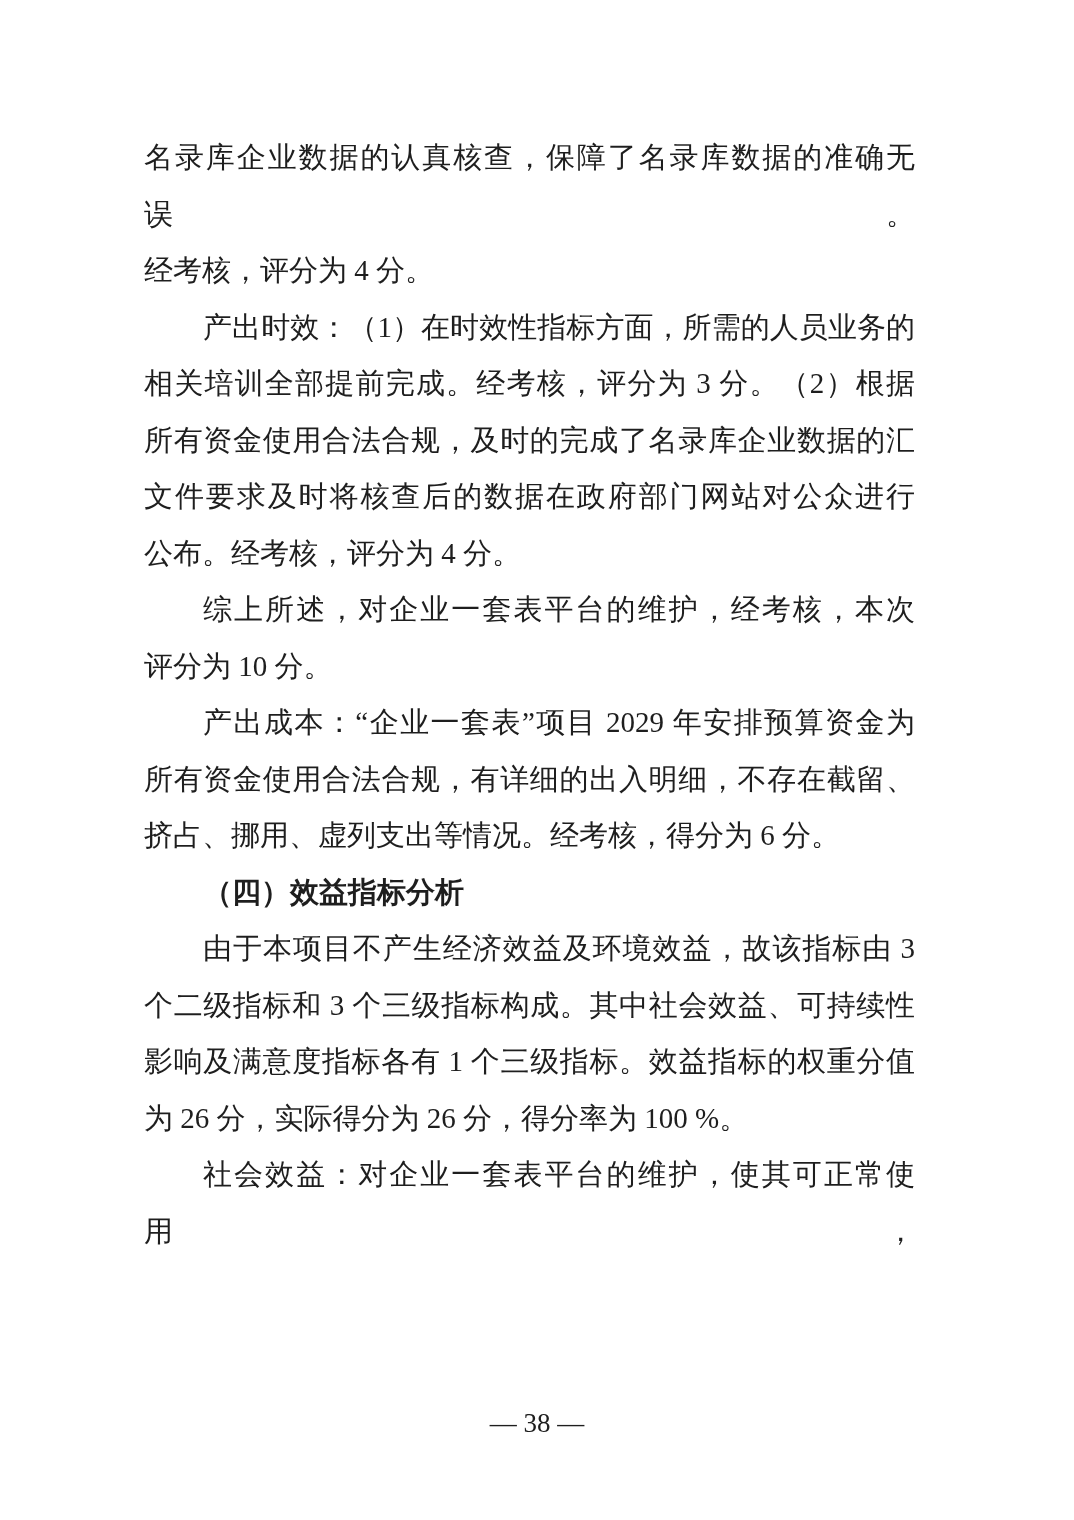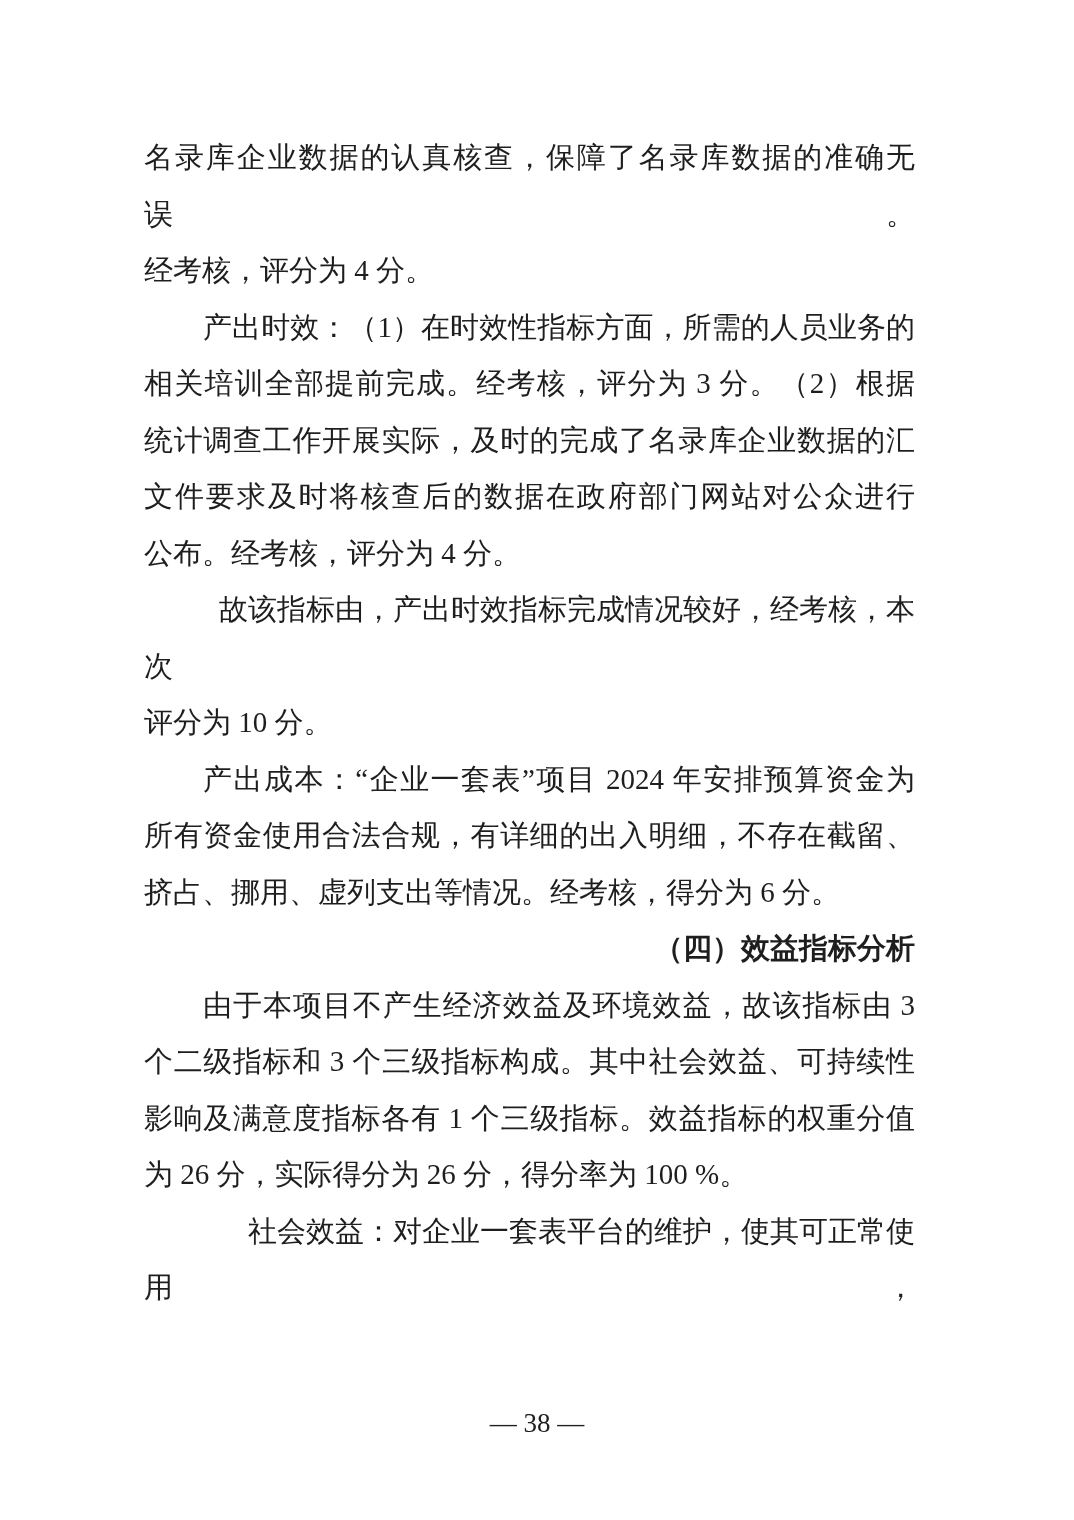--- a/index.html
+++ b/index.html
@@ -36,21 +36,20 @@
   }
   
   .line.jl {
     text-align: justify;
     text-align-last: justify;
     text-justify: inter-character;
   }
   
   .line.indent {
     text-indent: 59px;
-    text-align: right;
   }
   .line.heading {
     font-weight: 700;
   }
   .page-footer {
     position: absolute;
     left: 0;
     top: 1406px;
     width: 100%;
     text-align: center;
@@ -68,32 +67,32 @@
 
     <p class="para">
       <span class="line jl">名录库企业数据的认真核查，保障了名录库数据的准确无误。</span>
       <span class="line">经考核，评分为 4 分。</span>
     </p>
 
 
     <p class="para">
       <span class="line jl indent">产出时效：（1）在时效性指标方面，所需的人员业务的</span>
       <span class="line jl">相关培训全部提前完成。经考核，评分为 3 分。（2）根据</span>
-      <span class="line jl">统计调查工作开展实际，及时的完成了名录库企业数据的汇</span>
+      <span class="line jl">所有资金使用合法合规，及时的完成了名录库企业数据的汇</span>
       <span class="line jl">文件要求及时将核查后的数据在政府部门网站对公众进行</span>
       <span class="line">公布。经考核，评分为 4 分。</span>
     </p>
 
     <p class="para">
-      <span class="line jl indent">故该指标由，产出时效指标完成情况较好，经考核，本次</span>
+      <span class="line jl indent">综上所述，对企业一套表平台的维护，经考核，本次</span>
       <span class="line">评分为 10 分。</span>
     </p>
 
     <p class="para">
-      <span class="line jl indent">产出成本：“企业一套表”项目 2024 年安排预算资金为</span>
+      <span class="line jl indent">产出成本：“企业一套表”项目 2029 年安排预算资金为</span>
       <span class="line jl">所有资金使用合法合规，有详细的出入明细，不存在截留、</span>
       <span class="line">挤占、挪用、虚列支出等情况。经考核，得分为 6 分。</span>
     </p>
 
     <p class="para">
       <span class="line heading indent">（四）效益指标分析</span>
     </p>
 
     <p class="para">
       <span class="line jl indent">由于本项目不产生经济效益及环境效益，故该指标由 3</span>

